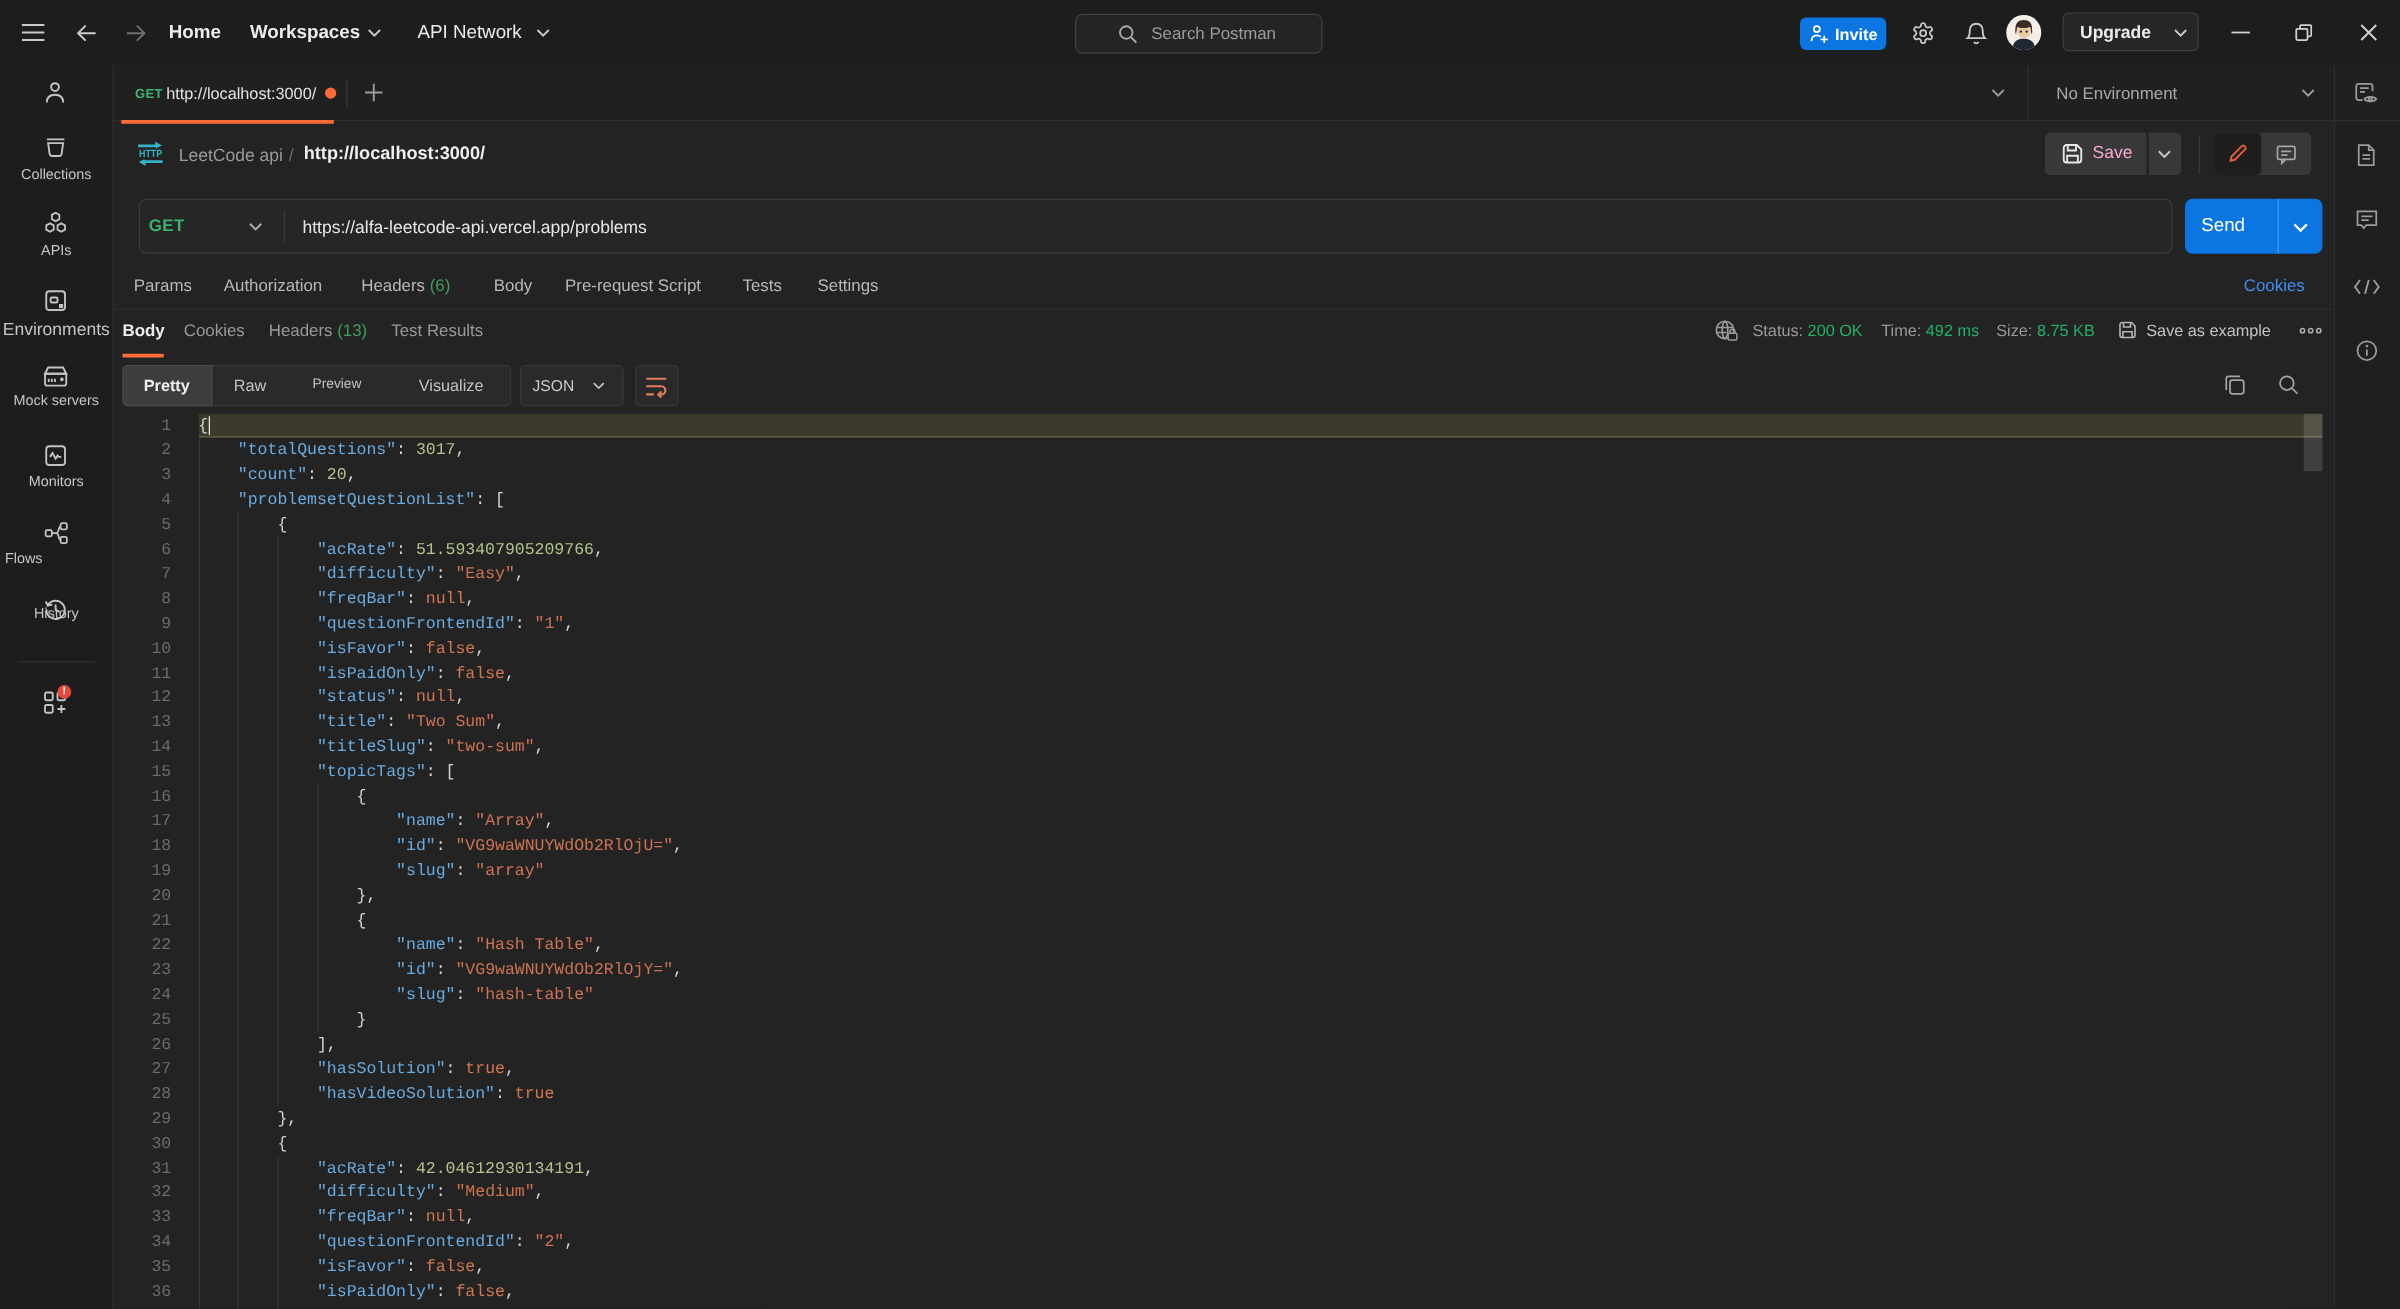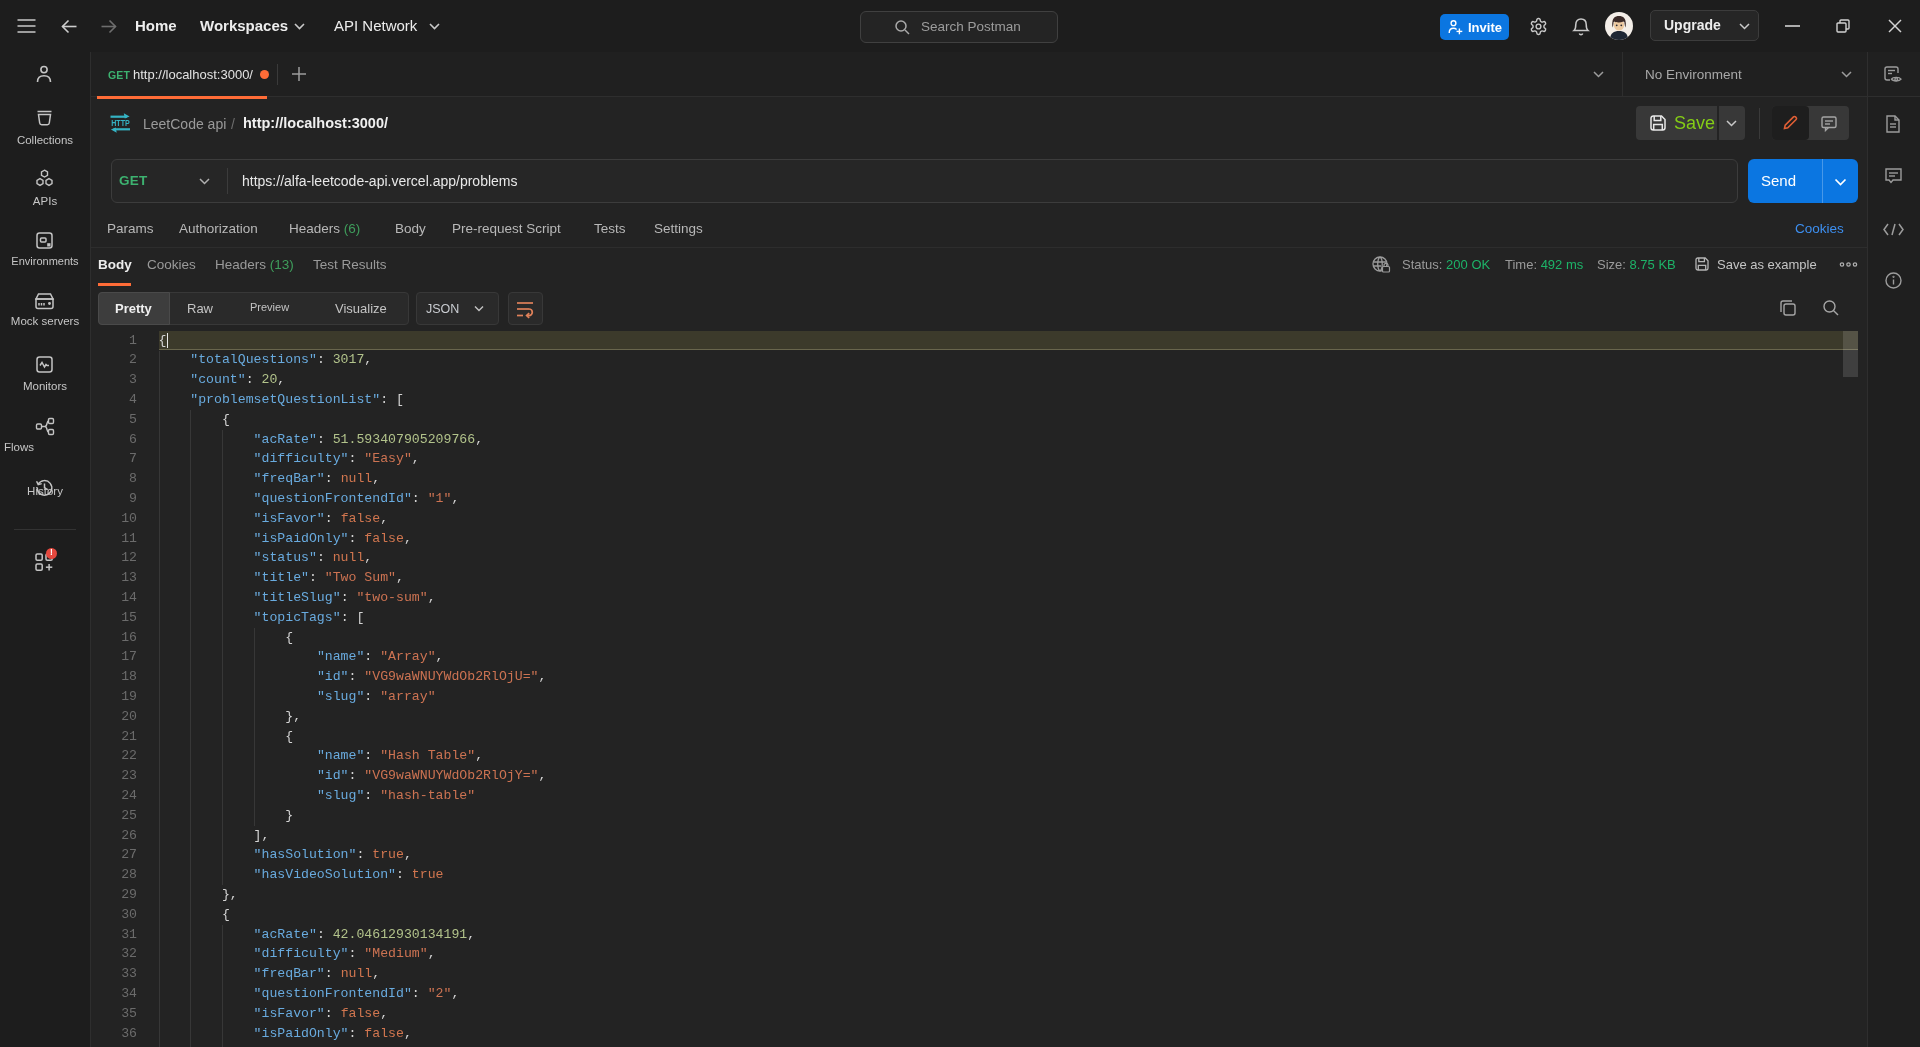--- a/index.html
+++ b/index.html
@@ -161,21 +161,21 @@
     </svg>
 <div class="abs" style="left:0;top:195px;width:90px;text-align:center;font-size:11.5px;color:#c6c6c6">APIs</div>
 
 <svg class="abs" style="left:35px;top:231px" width="19" height="19" viewBox="0 0 19 19">
       <g stroke="#c4c4c4" stroke-width="1.5" fill="none">
         <rect x="2" y="2" width="15" height="15" rx="2.5"></rect>
         <rect x="5.5" y="7" width="5.5" height="4" rx="1"></rect>
         <rect x="12.2" y="12.2" width="3.3" height="3.3" fill="#c4c4c4" stroke="none"></rect>
       </g>
     </svg>
-<div class="abs" style="left:0;top:255px;width:90px;text-align:center;font-size:11px;color:#c6c6c6">Environments</div>
+<div class="abs" style="left:0;top:255px;width:90px;text-align:center;font-size:14px;color:#c6c6c6">Environments</div>
 
 <svg class="abs" style="left:34px;top:292px" width="21" height="19" viewBox="0 0 21 19">
       <g stroke="#c4c4c4" stroke-width="1.5" fill="none">
         <path d="M4.5 2 L16.5 2 L19 7 L2 7 Z"></path>
         <path d="M2 7 L19 7 L19 14.5 A2 2 0 0 1 17 16.5 L4 16.5 A2 2 0 0 1 2 14.5 Z"></path>
         <line x1="5" y1="13.5" x2="5" y2="11"></line>
         <line x1="7.5" y1="13.5" x2="7.5" y2="11"></line>
         <line x1="10" y1="13.5" x2="10" y2="11"></line>
         <circle cx="15.5" cy="11.5" r="0.7" fill="#c4c4c4"></circle>
       </g>
@@ -271,21 +271,21 @@
 
 <div class="abs" style="left:1635.6px;top:106px;width:81px;height:34px;background:#383838;border-radius:4px 0 0 4px"></div>
 <div class="abs" style="left:1718.5px;top:106px;width:26.5px;height:34px;background:#383838;border-radius:0 4px 4px 0"></div>
 <svg class="abs" style="left:1649px;top:114px" width="18" height="18" viewBox="0 0 18 18">
       <g stroke="#e8e8e8" stroke-width="1.5" fill="none">
         <path d="M2 4.2 a2.2 2.2 0 0 1 2.2-2.2 h8.3 l3.5 3.5 v8.3 a2.2 2.2 0 0 1-2.2 2.2 h-9.6 a2.2 2.2 0 0 1-2.2-2.2 Z"></path>
         <path d="M5.2 2 v4.4 h6.6 v-4.4"></path>
         <path d="M4.7 16 v-5.4 h8.6 v5.4"></path>
       </g>
     </svg>
-<div class="abs" style="left:1674px;top:113px;font-size:18px;color:#84cc16">Save</div>
+<div class="abs" style="left:1674px;top:113px;font-size:14px;color:#f9a8d4">Save</div>
 <svg class="abs" style="left:1725px;top:119px" width="13" height="9" viewBox="0 0 13 9">
       <polyline points="2,2 6.5,6.5 11,2" stroke="#c9c9c9" stroke-width="1.5" fill="none"></polyline>
     </svg>
 <div class="abs" style="left:1759px;top:108px;width:1px;height:31px;background:#3a3a3a"></div>
 <div class="abs" style="left:1772.3px;top:106px;width:76.6px;height:34px;background:#383838;border-radius:4px"></div>
 <div class="abs" style="left:1772.3px;top:106px;width:37px;height:34px;background:#1e1e1e;border-radius:4px"></div>
 <svg class="abs" style="left:1782px;top:114px" width="17" height="17" viewBox="0 0 17 17">
       <g stroke="#e05f35" stroke-width="1.6" fill="none">
         <path d="M2.5 14.5 L3.2 11.2 L11.5 2.9 A1.4 1.4 0 0 1 13.5 2.9 L14.1 3.5 A1.4 1.4 0 0 1 14.1 5.5 L5.8 13.8 Z"></path>
       </g>

